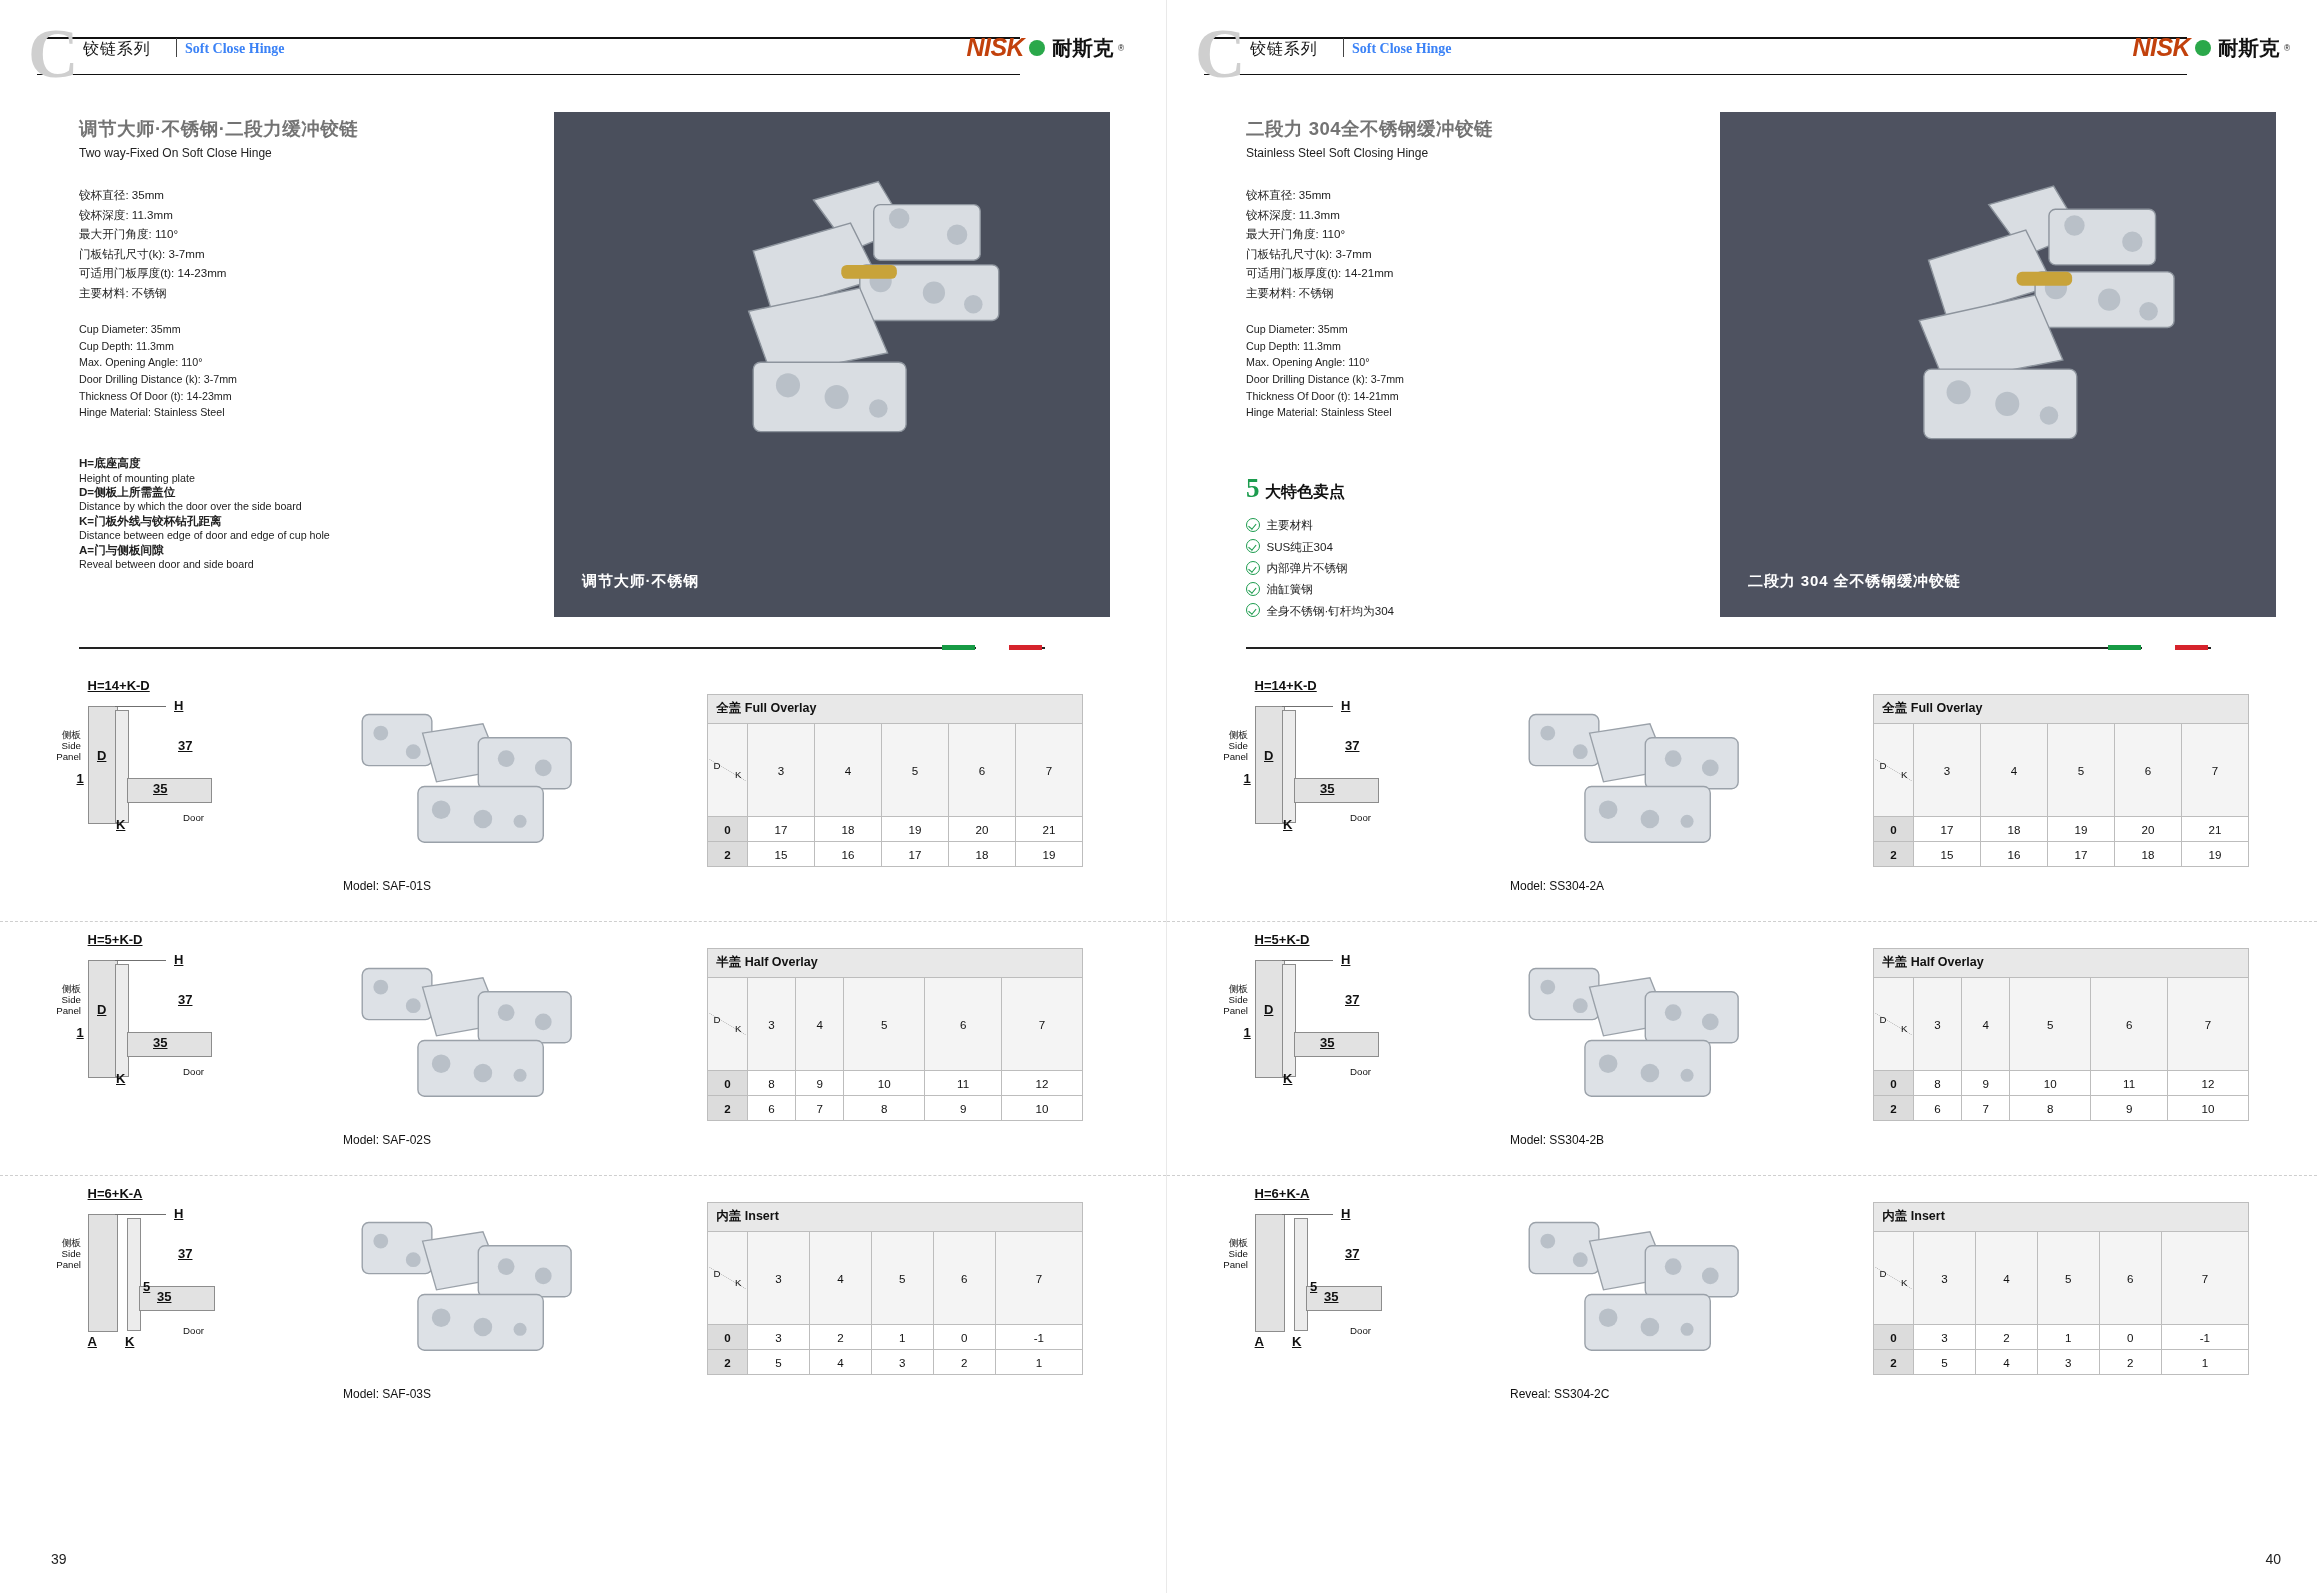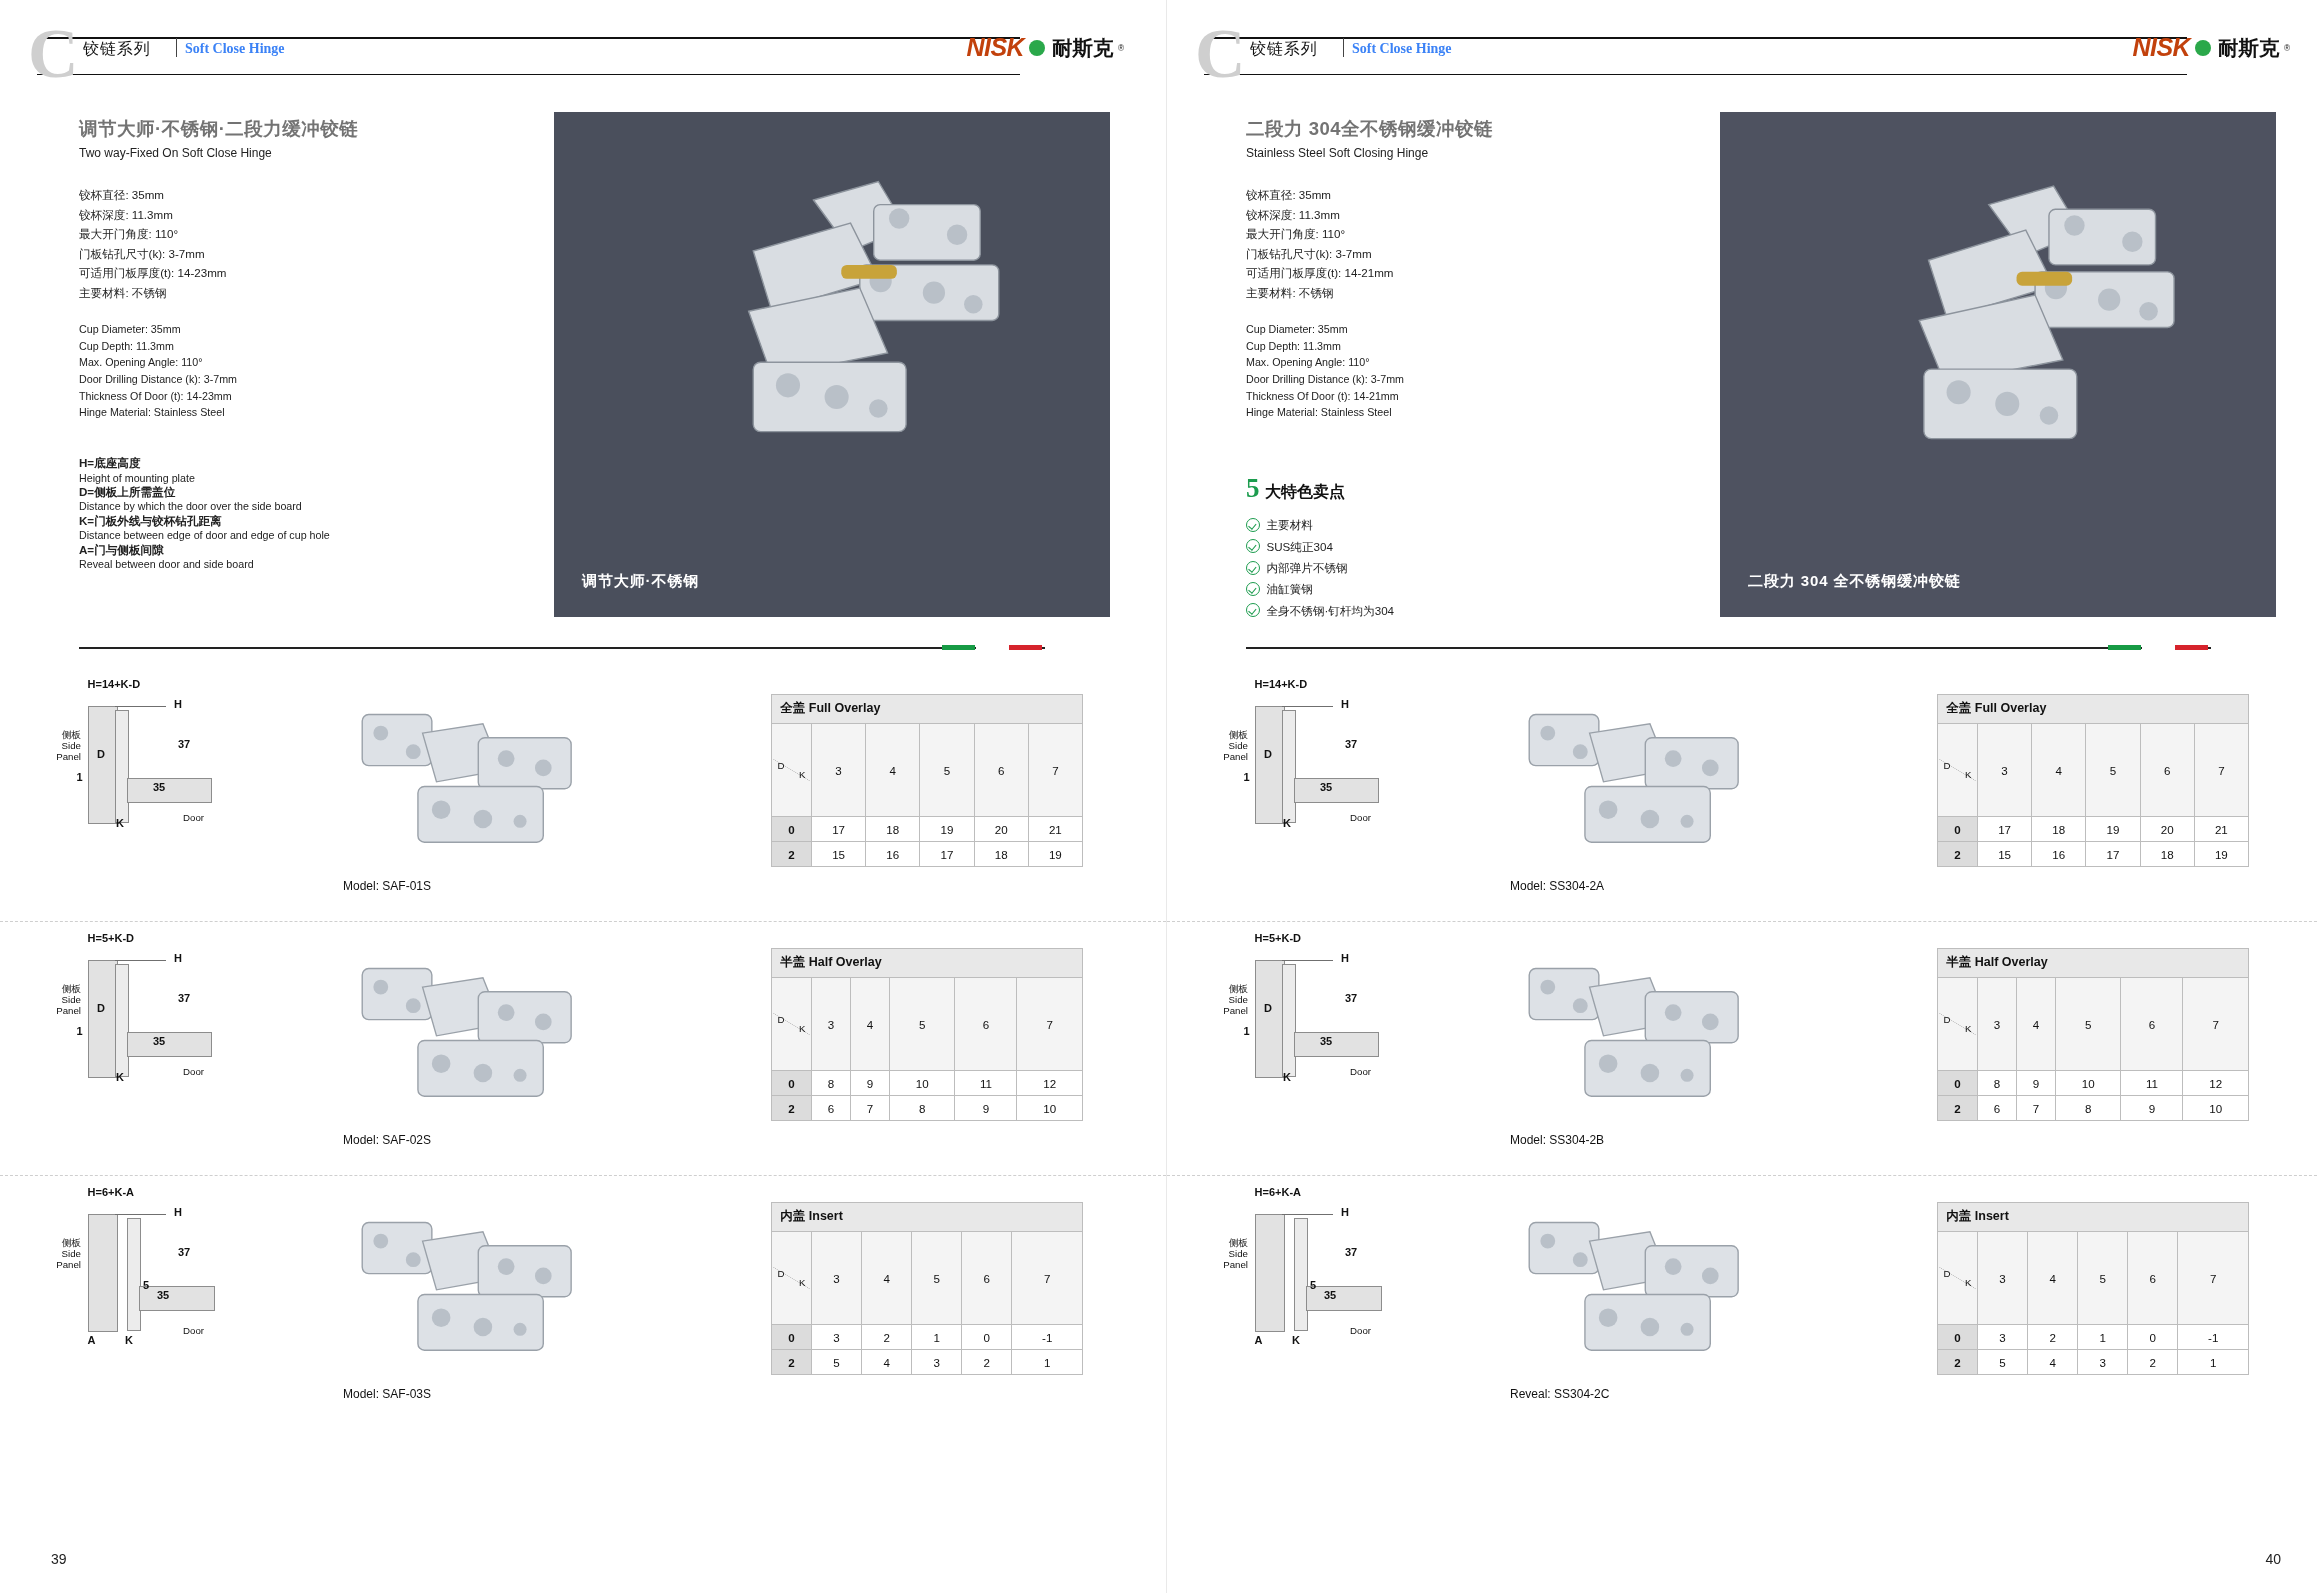--- a/index.html
+++ b/index.html
@@ -84,30 +84,30 @@
   .flag-g { position:absolute; right:70px; top:0; width:33px; height:5.1px; background:#179b45; }
   .flag-w { position:absolute; right:36px; top:0; width:33px; height:5.1px; background:#ffffff; }
   .flag-r { position:absolute; right:2.8px; top:0; width:33px; height:5.1px; background:#d6232c; }
 
   
   .rows { margin-top:18.5px; }
   .row { position:relative; height:253px; }
   .row + .row { border-top:0.9px dashed #cfcfcf; }
 
   .diagram { position:absolute; left:83px; top:9.3px; width:195px; height:204px; }
-  .dim-label { position:absolute; font-size:11px; color:#111; font-weight:600; }
+  .dim-label { position:absolute; font-size:13px; color:#111; font-weight:600;text-decoration:underline; }
   .diag-caption { position:absolute; font-size:9.7px; color:#111; }
   .panel-box { position:absolute; background:#e2e2e2; border:0.9px solid #8d8d8d; }
   .thin-line { position:absolute; background:#6f6f6f; }
   .door-box { position:absolute; background:#ececec; border:0.9px solid #8d8d8d; }
 
   .photo { position:absolute; left:325px; top:14px; width:288px; height:195px; }
   .model { position:absolute; left:343px; top:211px; font-size:12px; color:#111; }
 
-  .tablewrap { position:absolute; right:83px; top:25.5px; width:312px; }
+  .tablewrap { position:absolute; right:83px; top:25.5px; width:376px; }
   .t-head {
     background:#e8e8e8; border:0.5px solid #bdbdbd; border-bottom:none;
     padding:5.6px 8.3px; font-size:12.5px; color:#111; font-weight:600;
   }
   table.ovl { border-collapse:collapse; width:100%; font-size:11.6px; }
   table.ovl td {
     border:0.5px solid #bdbdbd; height:22px; text-align:center; color:#111; background:#fff;
   }
   table.ovl tr.hdr td { background:#f4f4f4; }
   table.ovl td.corner { background:#f4f4f4; position:relative; width:37px; }

